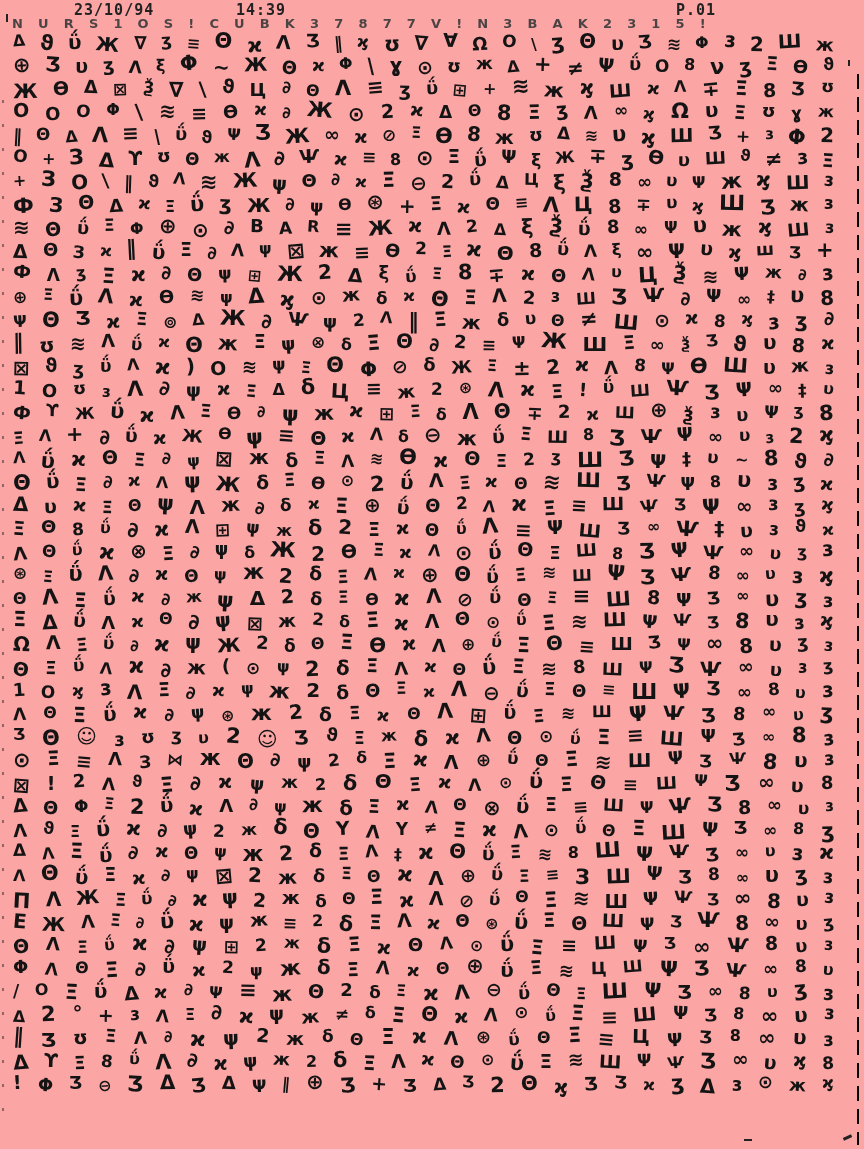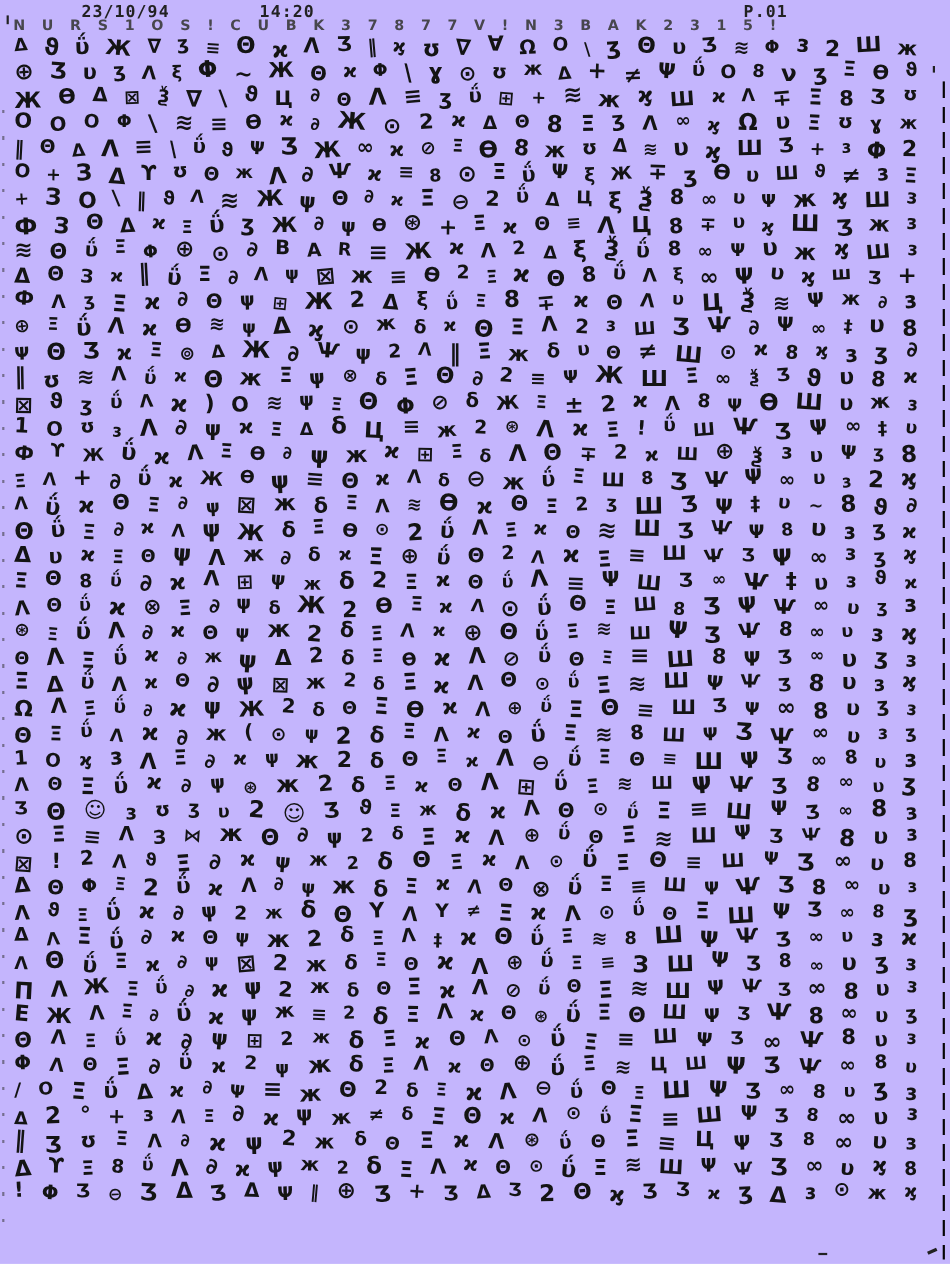--- a/index.html
+++ b/index.html
@@ -1,17 +1,17 @@
 <!DOCTYPE html>
 <html><head>
 <meta charset="utf-8">
 <style>
   html,body{margin:0;padding:0;background:#ffffff;}
   .page{
-    position:relative;width:864px;height:1149px;background:#c4b5fd;
+    position:relative;width:864px;height:1149px;background:#fca5a5;
     font-family:"DejaVu Sans",sans-serif;color:#141414;overflow:hidden;
   }
   .machine{
     position:absolute;top:1px;font-family:"DejaVu Sans Mono",monospace;
     font-size:15px;font-weight:700;color:#222;letter-spacing:1px;white-space:pre;
   }
   .machine.date{left:74px;}
   .machine.time{left:236px;}
   .machine.pagenum{left:676px;}
   .sender{
@@ -43,21 +43,21 @@
   .speck.s2{right:14px;top:60px;width:2px;height:6px;}
   .speck.s3{left:744px;top:1139px;width:8px;height:2px;}
   .speck.s4{right:12px;top:1136px;width:9px;height:3px;transform:rotate(-25deg);}
 </style>
 </head>
 <body>
 
 <div class="page">
 
   <div class="machine date">23/10/94</div>
-  <div class="machine time">14:20</div>
+  <div class="machine time">14:39</div>
   <div class="machine pagenum">P.01</div>
 
   <div class="sender">
       <span>N</span>
       <span>U</span>
       <span>R</span>
       <span>S</span>
       <span>1</span>
       <span>O</span>
       <span>S</span>

